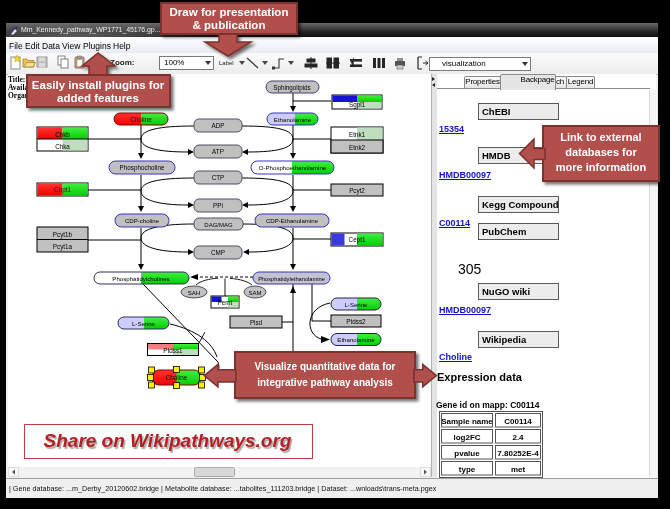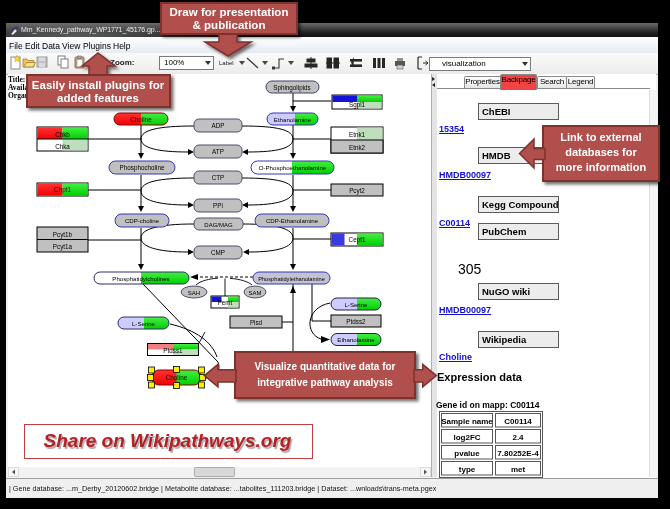--- a/index.html
+++ b/index.html
@@ -14,21 +14,21 @@
 .mi{position:absolute;top:41px;font-size:8.5px;color:#000;}
 #toolbar{left:6px;top:53px;width:652px;height:21px;background:linear-gradient(#fbfbfb,#ececec);border-bottom:1px solid #b5b5b5;}
 #canvas{left:8px;top:74px;width:423px;height:393px;background:#fff;overflow:hidden;}
 #infobox{left:8px;top:76px;width:27px;height:24px;overflow:hidden;font-family:"Liberation Serif",serif;
  font-weight:bold;font-size:7.5px;line-height:7.8px;color:#000;}
 #splitter{left:431px;top:74px;width:5px;height:403px;background:#e4e4e4;border-left:1px solid #b0b0b0;border-right:1px solid #9a9a9a;}
 #panel{left:437px;top:74px;width:219px;height:404px;background:#fff;}
 .tab{position:absolute;height:12px;top:76px;background:linear-gradient(#fdfdfd,#e3e3e3);
  border:1px solid #8a8a8a;border-bottom:none;font-size:8px;letter-spacing:-0.2px;color:#000;text-align:center;
  border-radius:2px 2px 0 0;}
-#tabsel{top:74px;height:15px;background:#ef4444;z-index:3;}
+#tabsel{top:74px;height:15px;background:#e5e5e5;z-index:3;padding-left:19px;}
 #tabline{left:437px;top:88px;width:213px;height:0px;border-top:1px solid #8a8a8a;}
 .hbox{position:absolute;left:438px;width:76px;height:15px;background:#ececec;border:1px solid #5a5a5a;
  font-weight:bold;font-size:9.5px;color:#000;padding-left:3px;line-height:15px;white-space:nowrap;overflow:hidden;margin-left:40px;}
 .plink{position:absolute;left:439px;font-size:9px;font-weight:bold;color:#1111cc;text-decoration:underline;}
 .ptxt{position:absolute;left:458px;font-size:14px;color:#000;}
 #hscroll{left:8px;top:467px;width:423px;height:10px;background:#f2f2f2;border-top:1px solid #e0e0e0;}
 #statusbar{left:6px;top:478px;width:652px;height:19px;background:#efefef;border-top:1px solid #9f9f9f;}
 #statustxt{left:9px;top:484px;font-size:7.2px;color:#111;}
 .combo{position:absolute;background:#fff;border:1px solid #7a7a7a;font-size:8px;color:#000;}
 .combo .ar{position:absolute;right:2px;top:4px;width:0;height:0;border-left:3.5px solid transparent;

